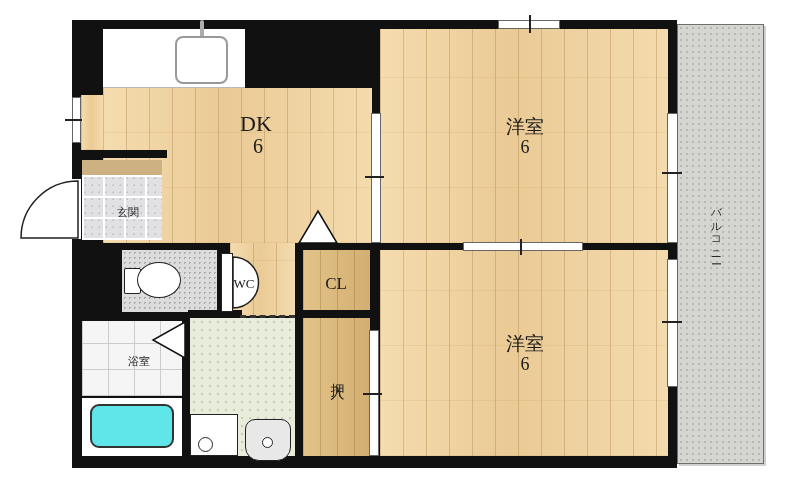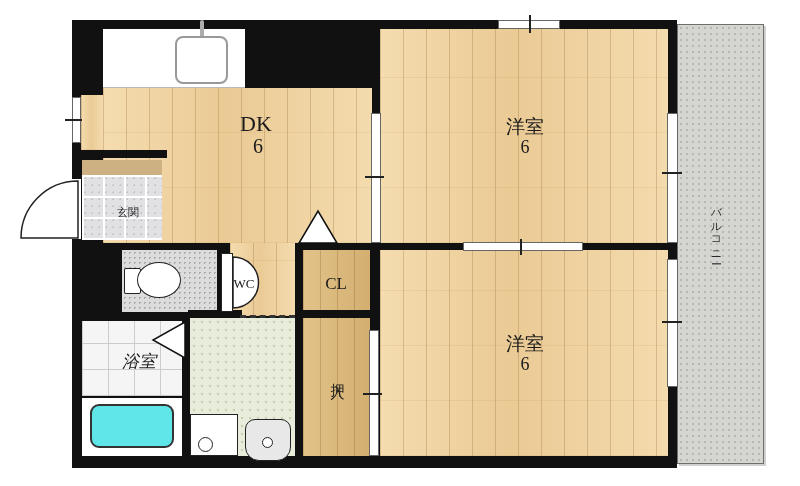--- a/index.html
+++ b/index.html
@@ -131,16 +131,16 @@
 
   <div class="lbl" style="left:256px;top:124px;font-size:22px;">DK</div>
   <div class="lbl" style="left:258px;top:146px;font-size:20px;">6</div>
   <div class="lbl" style="left:525px;top:126px;font-size:19px;">洋室</div>
   <div class="lbl" style="left:525px;top:147px;font-size:18px;">6</div>
   <div class="lbl" style="left:525px;top:343px;font-size:19px;">洋室</div>
   <div class="lbl" style="left:525px;top:364px;font-size:18px;">6</div>
   <div class="lbl" style="left:336px;top:283px;font-size:17px;">CL</div>
   <div class="lbl" style="left:200px;top:283px;font-size:13px;margin-left:44px;">WC</div>
   <div class="lbl" style="left:128px;top:212px;font-size:11px;">玄関</div>
-  <div class="lbl" style="left:139px;top:361px;font-size:17px;font-style:italic;">浴室</div>
+  <div class="lbl" style="left:139px;top:361px;font-size:11px;">浴室</div>
   <div class="lbl-v" style="left:337px;top:372px;font-size:14px;letter-spacing:2px;">押入</div>
 
 </div>
 
 </body></html>

